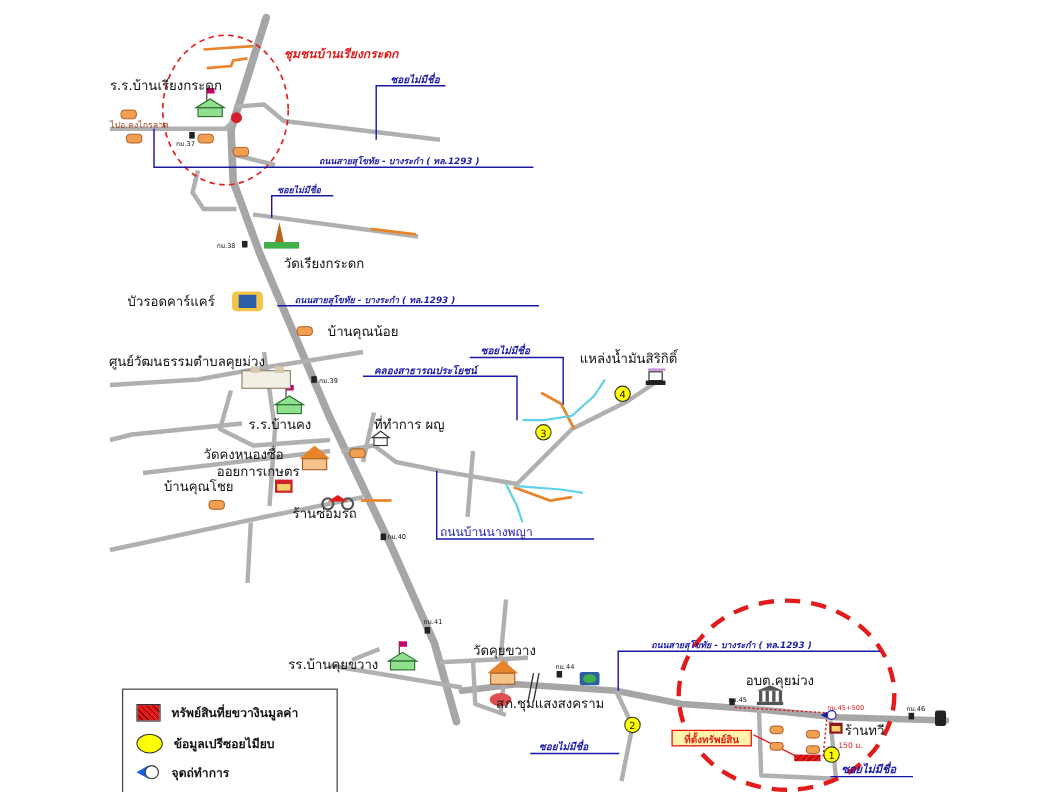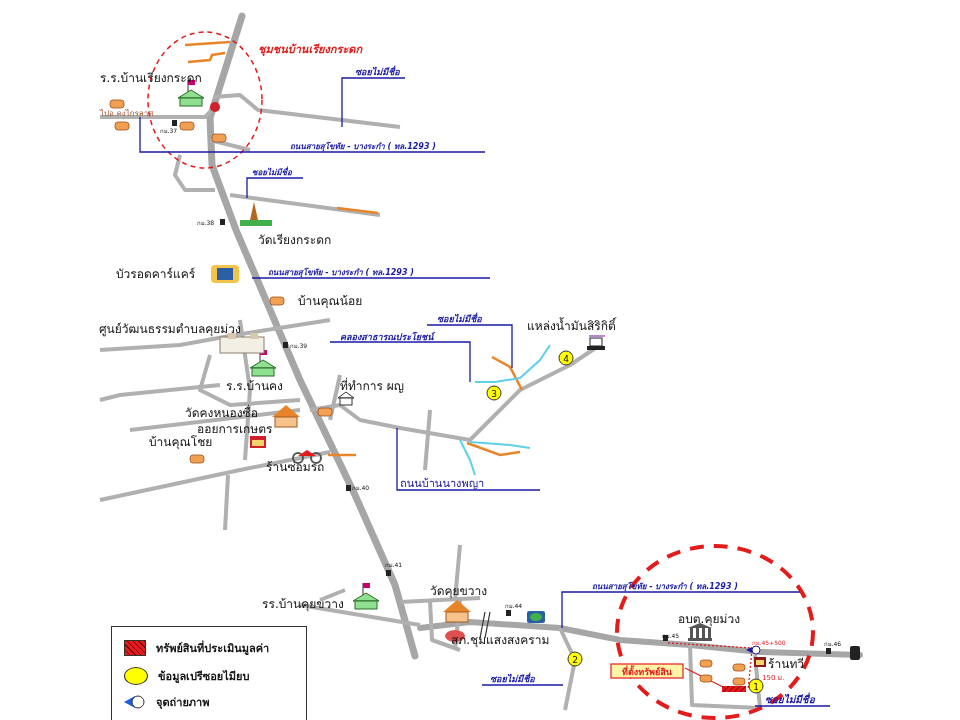--- a/index.html
+++ b/index.html
@@ -269,28 +269,28 @@
   <text class="road-lbl" x="437" y="322" font-size="9">ซอยไม่มีชื่อ</text>
   <text class="road-lbl" x="490" y="682" font-size="9">ซอยไม่มีชื่อ</text>
   <text class="road-lbl" x="765" y="703" font-size="10">ซอยไม่มีชื่อ</text>
   <text class="road-lbl" x="340" y="340" font-size="9">คลองสาธารณประโยชน์</text>
   <text class="road-lbl" x="400" y="487" font-size="11" style="font-style:normal;font-weight:normal">ถนนบ้านนางพญา</text>
 </svg>
 
 <div class="legend-box">
   <div class="legend-row" style="top:12px">
     <span class="sw" style="background:repeating-linear-gradient(45deg,#e31b1b 0 3px,#7a0000 3px 4px);border:1px solid #333;width:20px;height:14px"></span>
-    <span>ทรัพย์สินที่ประเมินมูลค่า</span>
+    <span>ทรัพย์สินที่ยขวางินมูลค่า</span>
   </div>
   <div class="legend-row" style="top:40px">
     <span class="sw" style="background:#ffff00;border:1px solid #333;border-radius:50%;width:22px;height:16px"></span>
     <span>ข้อมูลเปรีซอยไมียบ</span>
   </div>
   <div class="legend-row" style="top:66px">
     <span class="sw" style="position:relative;width:22px;height:14px">
       <svg width="22" height="14">
           <polygon points="0,7 11,1 11,13" fill="#1a5fe0"></polygon>
           <circle cx="14" cy="7" r="6" fill="#fff" stroke="#333"></circle>
         </svg>
     </span>
-    <span>จุดถ่ายภาพ</span>
+    <span>จุดถ่ทำการ</span>
   </div>
 </div>
 
 </body></html>

